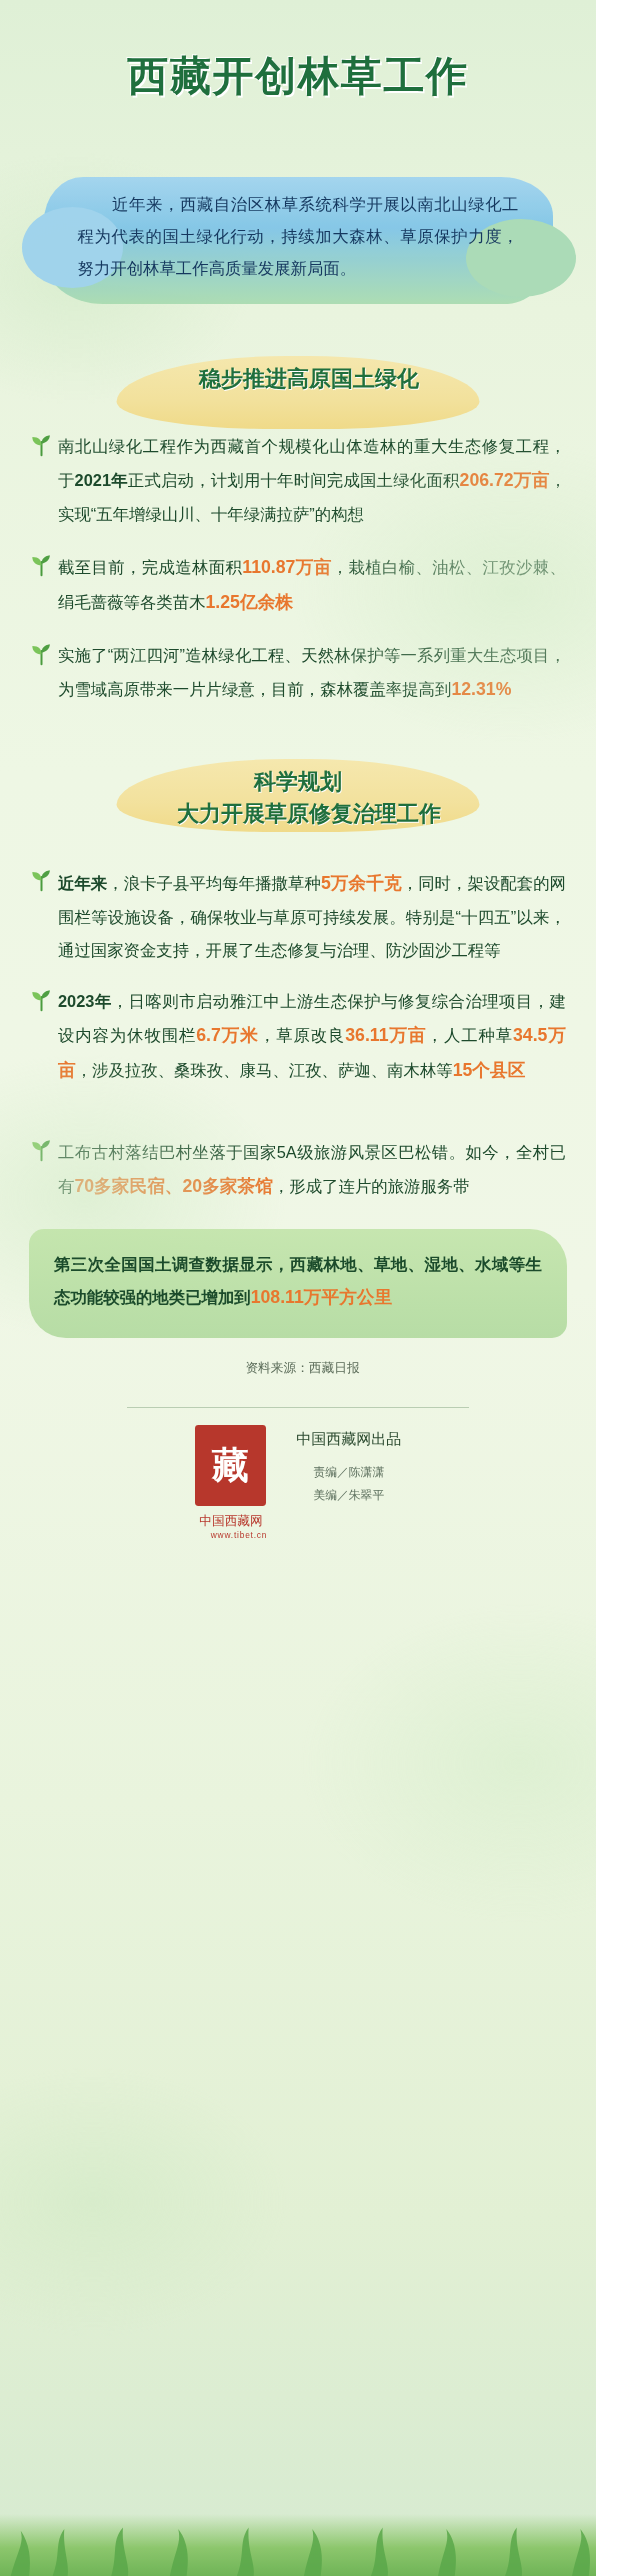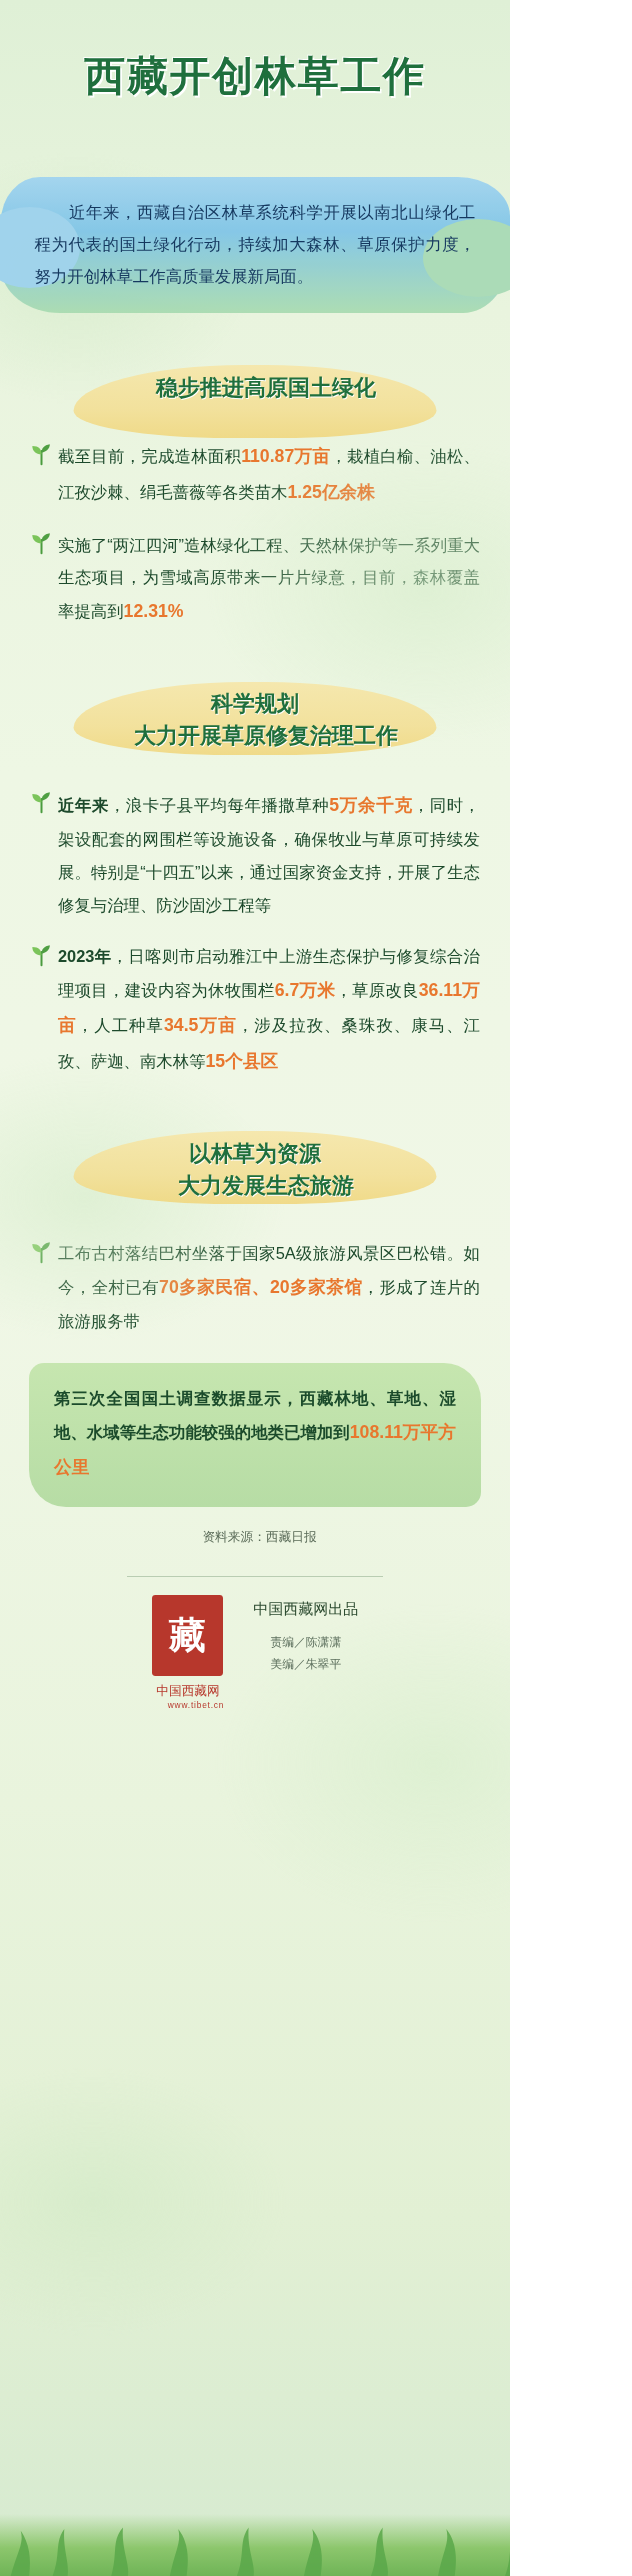--- a/index.html
+++ b/index.html
@@ -3,21 +3,21 @@
 <meta charset="utf-8">
 <style>
   html,body{margin:0;padding:0;}
   body{
     width:633px;
     font-family:"Liberation Sans","DejaVu Sans",sans-serif;
     background:#ffffff;
   }
   .poster{
     position:relative;
-    width:510px;
+    width:596px;
     height:2576px;
     overflow:hidden;
     background:linear-gradient(180deg,#dff0d6 0%,#e9f4de 12%,#eef7e4 30%,#f0f7e6 50%,#e9f4dd 70%,#e2f0d4 86%,#d6ead0 100%);
   }
   
   .blob{position:absolute;border-radius:50%;filter:blur(0.4px);opacity:.55;}
   .b1{width:354px;height:253px;left:-101px;top:152px;background:radial-gradient(closest-side,#cfe9c5,rgba(207,233,197,0));}
   .b2{width:439px;height:304px;right:-135px;top:439px;background:radial-gradient(closest-side,#d4ecc9,rgba(212,236,201,0));}
   .b3{width:405px;height:287px;left:-118px;top:1054px;background:radial-gradient(closest-side,#d2ebc7,rgba(210,235,199,0));}
   .b4{width:439px;height:321px;right:-143px;top:1603px;background:radial-gradient(closest-side,#d5edca,rgba(213,237,202,0));}
@@ -56,21 +56,21 @@
   }
   .cloud:before{
     content:"";position:absolute;left:-22px;top:30px;width:101px;height:81px;
     background:#9bd1ee;border-radius:50%;
   }
   .cloud:after{
     content:"";position:absolute;right:-23.6px;top:42px;width:110px;height:78px;
     background:#a6d9b4;border-radius:50%;
   }
   .intro-text{
-    position:relative;z-index:2;padding:20px 34px;
+    position:relative;z-index:2;padding:12px 34px;
     font-size:16.4px;line-height:1.95;color:#15385f;text-align:justify;
   }
   .intro-text .ind{display:inline-block;width:34px;}
 
   
   .sec{margin-top:47px;}
   .sec-head{
     position:relative;width:388px;margin:0 auto;text-align:center;padding:11.8px 0 13.5px;
   }
   .sec-head .ribbon{
@@ -169,20 +169,30 @@
         </div>
         <div class="items">
           <div class="item">
             <div class="sprout">
               <svg width="25" height="25" viewBox="0 0 30 30">
                 <path d="M15 28 C15 20 15 16 15 12" stroke="#4a9b3e" stroke-width="2.4" fill="none" stroke-linecap="round"></path>
                 <path d="M15 16 C8 16 4 12 4 6 C12 6 15 10 15 16 Z" fill="#7bc45a"></path>
                 <path d="M15 14 C21 13 25 9 25 4 C18 5 15 9 15 14 Z" fill="#4f9f43"></path>
               </svg>
             </div>
+            <div class="ptext"><span>南北山绿化工程作为西藏首个规模化山体造林的重大生态修复工程，于</span><span class="bold">2021年</span><span>正式启动，计划用十年时间完成国土绿化面积</span><span class="num">206.72万亩</span><span>，实现“五年增绿山川、十年绿满拉萨”的构想</span></div>
+          </div>
+          <div class="item">
+            <div class="sprout">
+              <svg width="25" height="25" viewBox="0 0 30 30">
+                <path d="M15 28 C15 20 15 16 15 12" stroke="#4a9b3e" stroke-width="2.4" fill="none" stroke-linecap="round"></path>
+                <path d="M15 16 C8 16 4 12 4 6 C12 6 15 10 15 16 Z" fill="#7bc45a"></path>
+                <path d="M15 14 C21 13 25 9 25 4 C18 5 15 9 15 14 Z" fill="#4f9f43"></path>
+              </svg>
+            </div>
             <div class="ptext"><span>截至目前，完成造林面积</span><span class="num">110.87万亩</span><span>，栽植白榆、油松、江孜沙棘、绢毛蔷薇等各类苗木</span><span class="num">1.25亿余株</span></div>
           </div>
           <div class="item">
             <div class="sprout">
               <svg width="25" height="25" viewBox="0 0 30 30">
                 <path d="M15 28 C15 20 15 16 15 12" stroke="#4a9b3e" stroke-width="2.4" fill="none" stroke-linecap="round"></path>
                 <path d="M15 16 C8 16 4 12 4 6 C12 6 15 10 15 16 Z" fill="#7bc45a"></path>
                 <path d="M15 14 C21 13 25 9 25 4 C18 5 15 9 15 14 Z" fill="#4f9f43"></path>
               </svg>
             </div>
@@ -213,25 +223,20 @@
                 <path d="M15 28 C15 20 15 16 15 12" stroke="#4a9b3e" stroke-width="2.4" fill="none" stroke-linecap="round"></path>
                 <path d="M15 16 C8 16 4 12 4 6 C12 6 15 10 15 16 Z" fill="#7bc45a"></path>
                 <path d="M15 14 C21 13 25 9 25 4 C18 5 15 9 15 14 Z" fill="#4f9f43"></path>
               </svg>
             </div>
             <div class="ptext"><span class="bold">2023年</span><span>，日喀则市启动雅江中上游生态保护与修复综合治理项目，建设内容为休牧围栏</span><span class="num">6.7万米</span><span>，草原改良</span><span class="num">36.11万亩</span><span>，人工种草</span><span class="num">34.5万亩</span><span>，涉及拉孜、桑珠孜、康马、江孜、萨迦、南木林等</span><span class="num">15个县区</span></div>
           </div>
         </div>
       </div>
       <div class="sec">
-        <div class="sec-head">
-          <span class="ribbon"></span>
-          <div class="l1">以林草为资源</div>
-          <div class="l2">大力发展生态旅游</div>
-        </div>
         <div class="items">
           <div class="item">
             <div class="sprout">
               <svg width="25" height="25" viewBox="0 0 30 30">
                 <path d="M15 28 C15 20 15 16 15 12" stroke="#4a9b3e" stroke-width="2.4" fill="none" stroke-linecap="round"></path>
                 <path d="M15 16 C8 16 4 12 4 6 C12 6 15 10 15 16 Z" fill="#7bc45a"></path>
                 <path d="M15 14 C21 13 25 9 25 4 C18 5 15 9 15 14 Z" fill="#4f9f43"></path>
               </svg>
             </div>
             <div class="ptext"><span>工布古村落结巴村坐落于国家5A级旅游风景区巴松错。如今，全村已有</span><span class="num">70多家民宿、20多家茶馆</span><span>，形成了连片的旅游服务带</span></div>

